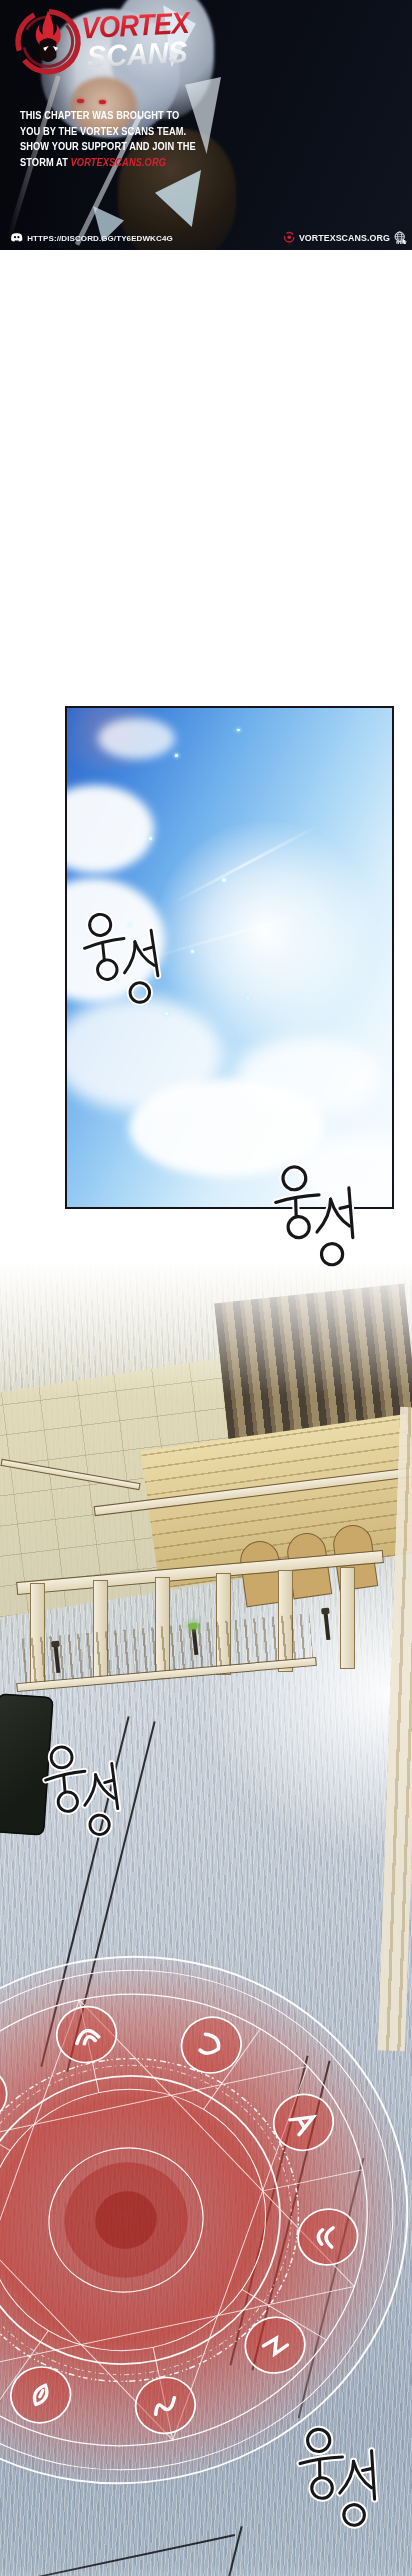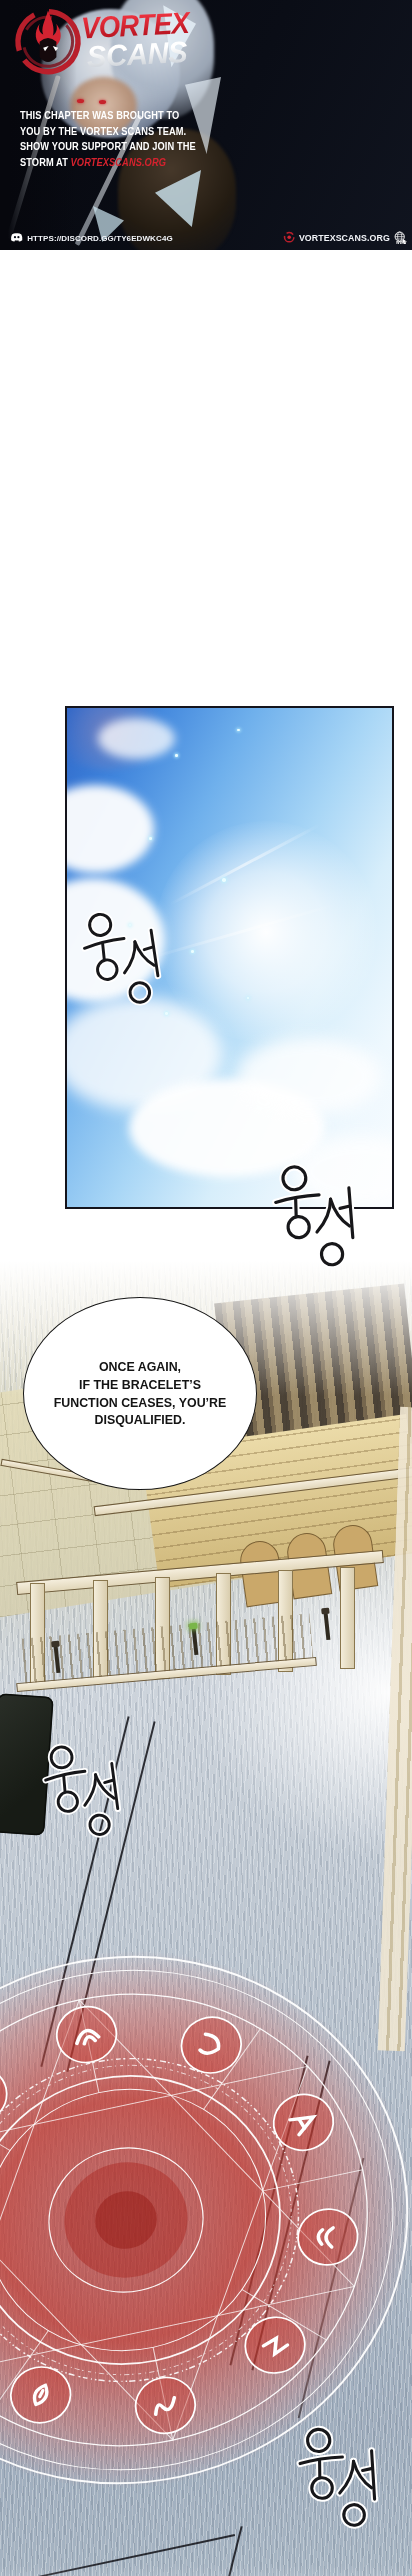--- a/index.html
+++ b/index.html
@@ -385,28 +385,20 @@
 
     <div class="abs" style="left:298px;top:1171px;transform:rotate(-5deg);" title="웅성">
       <svg class="sfx" width="87" height="111" viewBox="0 0 210 270">
           <use href="#mglyph"></use>
         </svg>
     </div>
     <div class="plaza-fade-top"></div>
     <div class="plaza-fade-bot"></div>
   </div>
 
-  <div class="abs bubble" style="left:23px;top:1297px;width:232px;height:191px;z-index:5;">
-    <div class="btext" style="font-size:12.4px;">
-      <div>ONCE AGAIN,</div>
-      <div>IF THE BRACELET’S</div>
-      <div>FUNCTION CEASES, YOU’RE</div>
-      <div>DISQUALIFIED.</div>
-    </div>
-  </div>
 
   <div class="abs" style="left:41px;top:2568px;width:355px;height:325px;z-index:5;">
     <svg width="355" height="325" viewBox="0 0 690 630">
       <ellipse cx="262" cy="205" rx="233" ry="182" fill="none" stroke="#161616" stroke-width="3.5"></ellipse>
       <ellipse cx="462" cy="448" rx="204" ry="168" fill="none" stroke="#161616" stroke-width="3.5"></ellipse>
       <ellipse cx="262" cy="205" rx="231" ry="180" fill="#ffffff"></ellipse>
       <ellipse cx="462" cy="448" rx="202" ry="166" fill="#ffffff"></ellipse>
     </svg>
     
     

